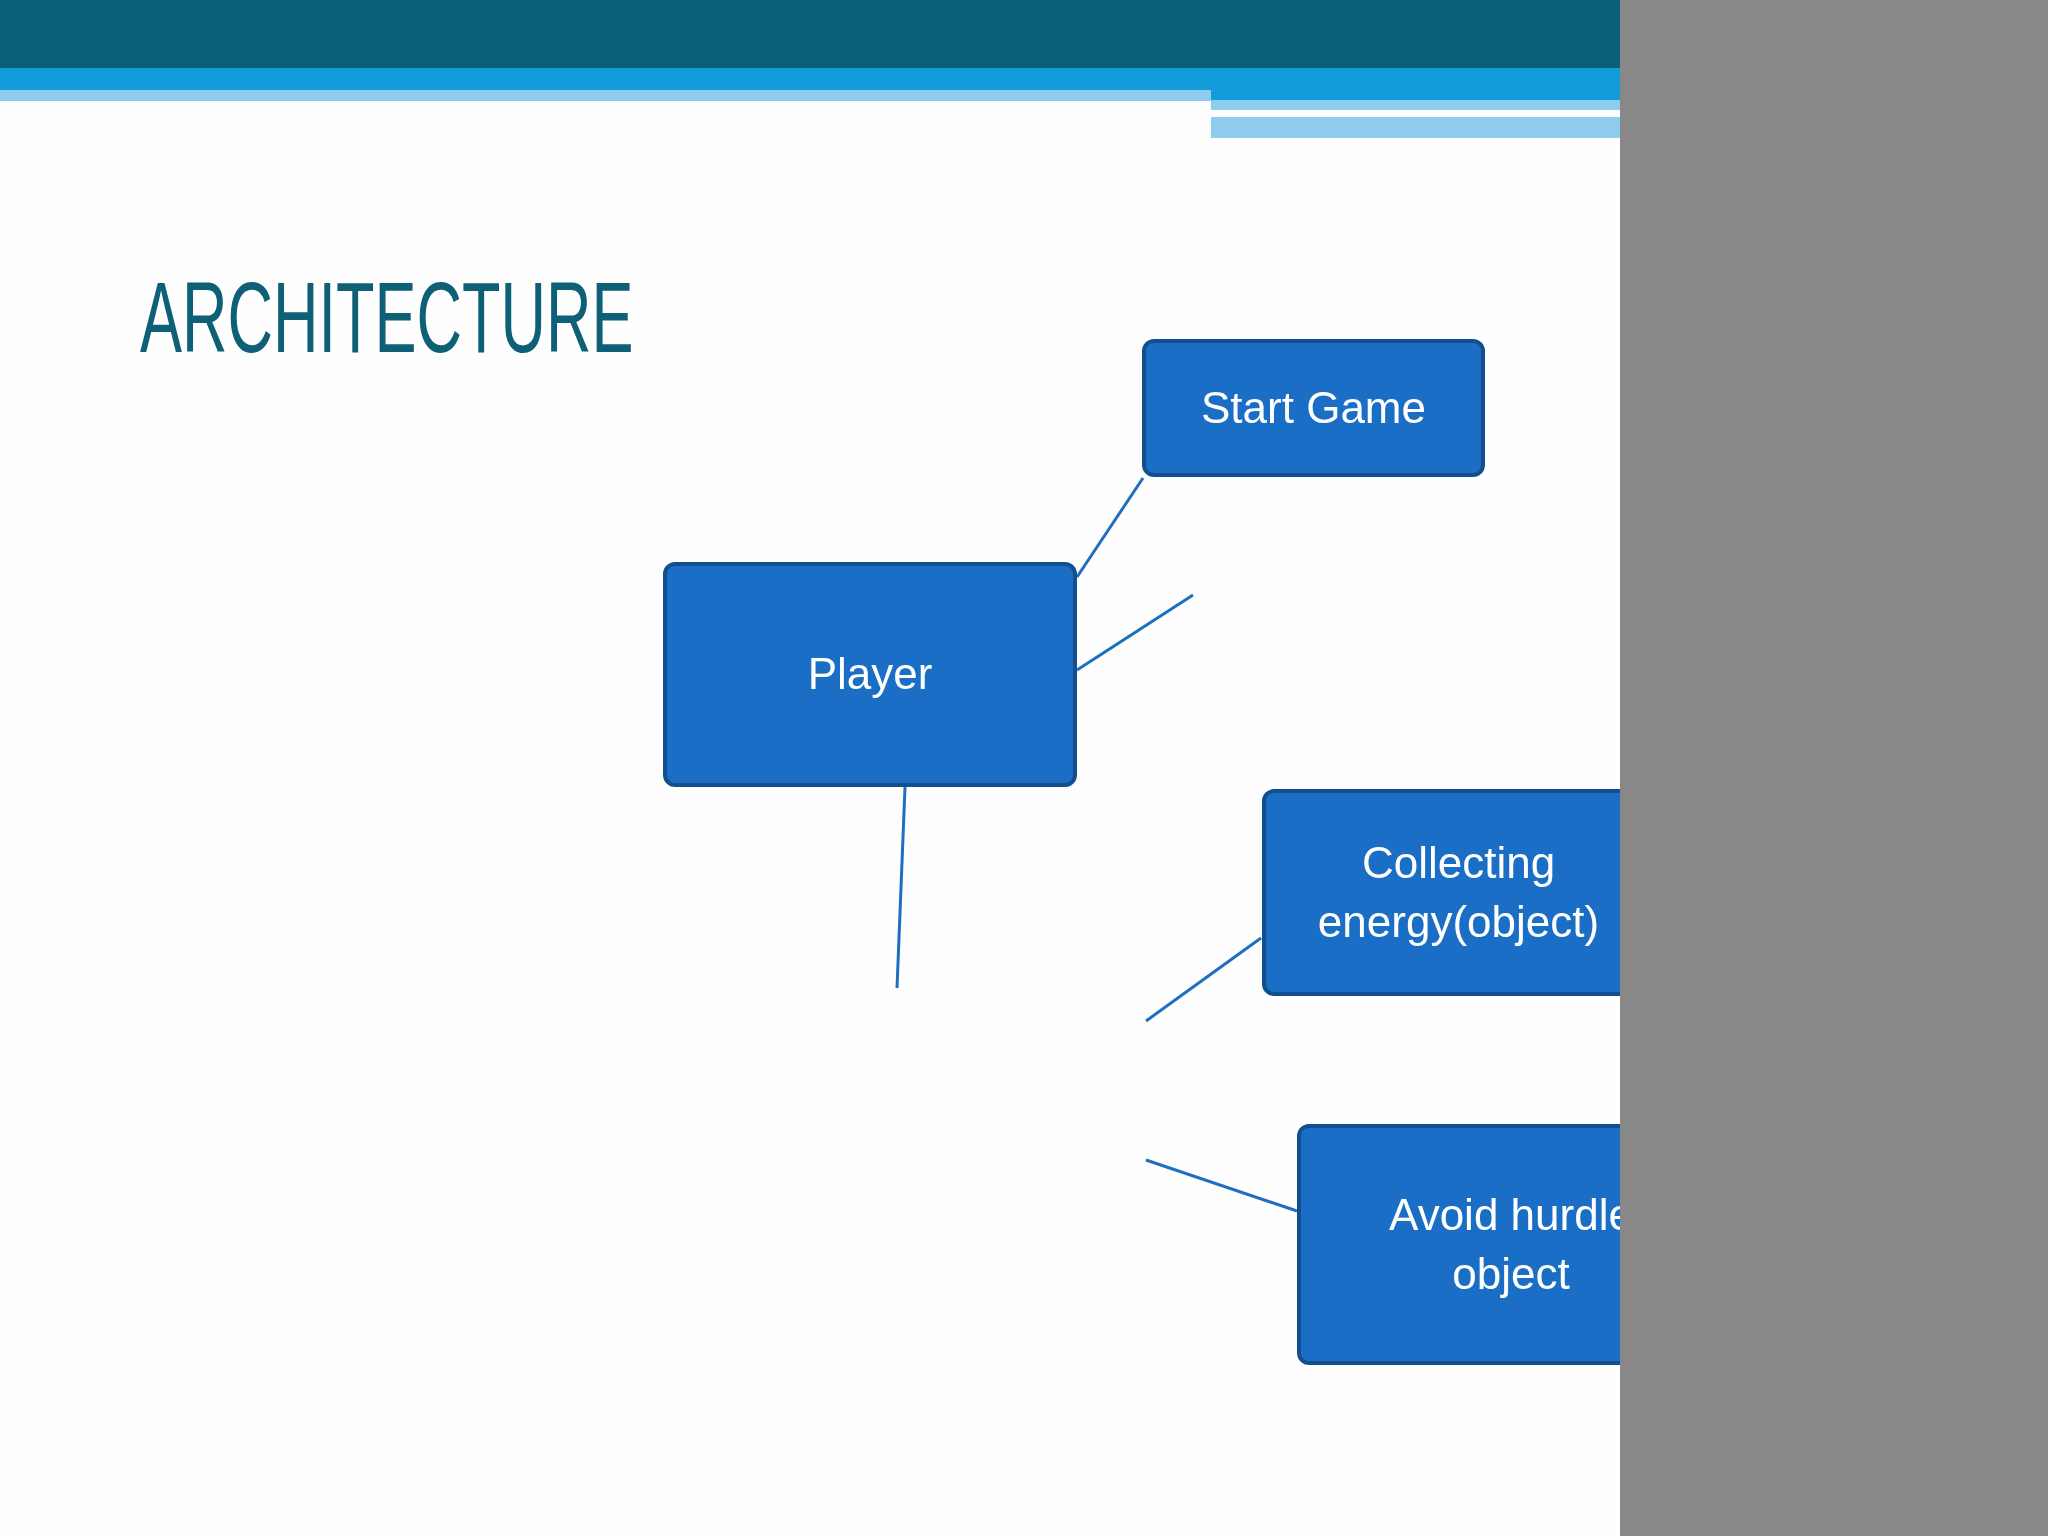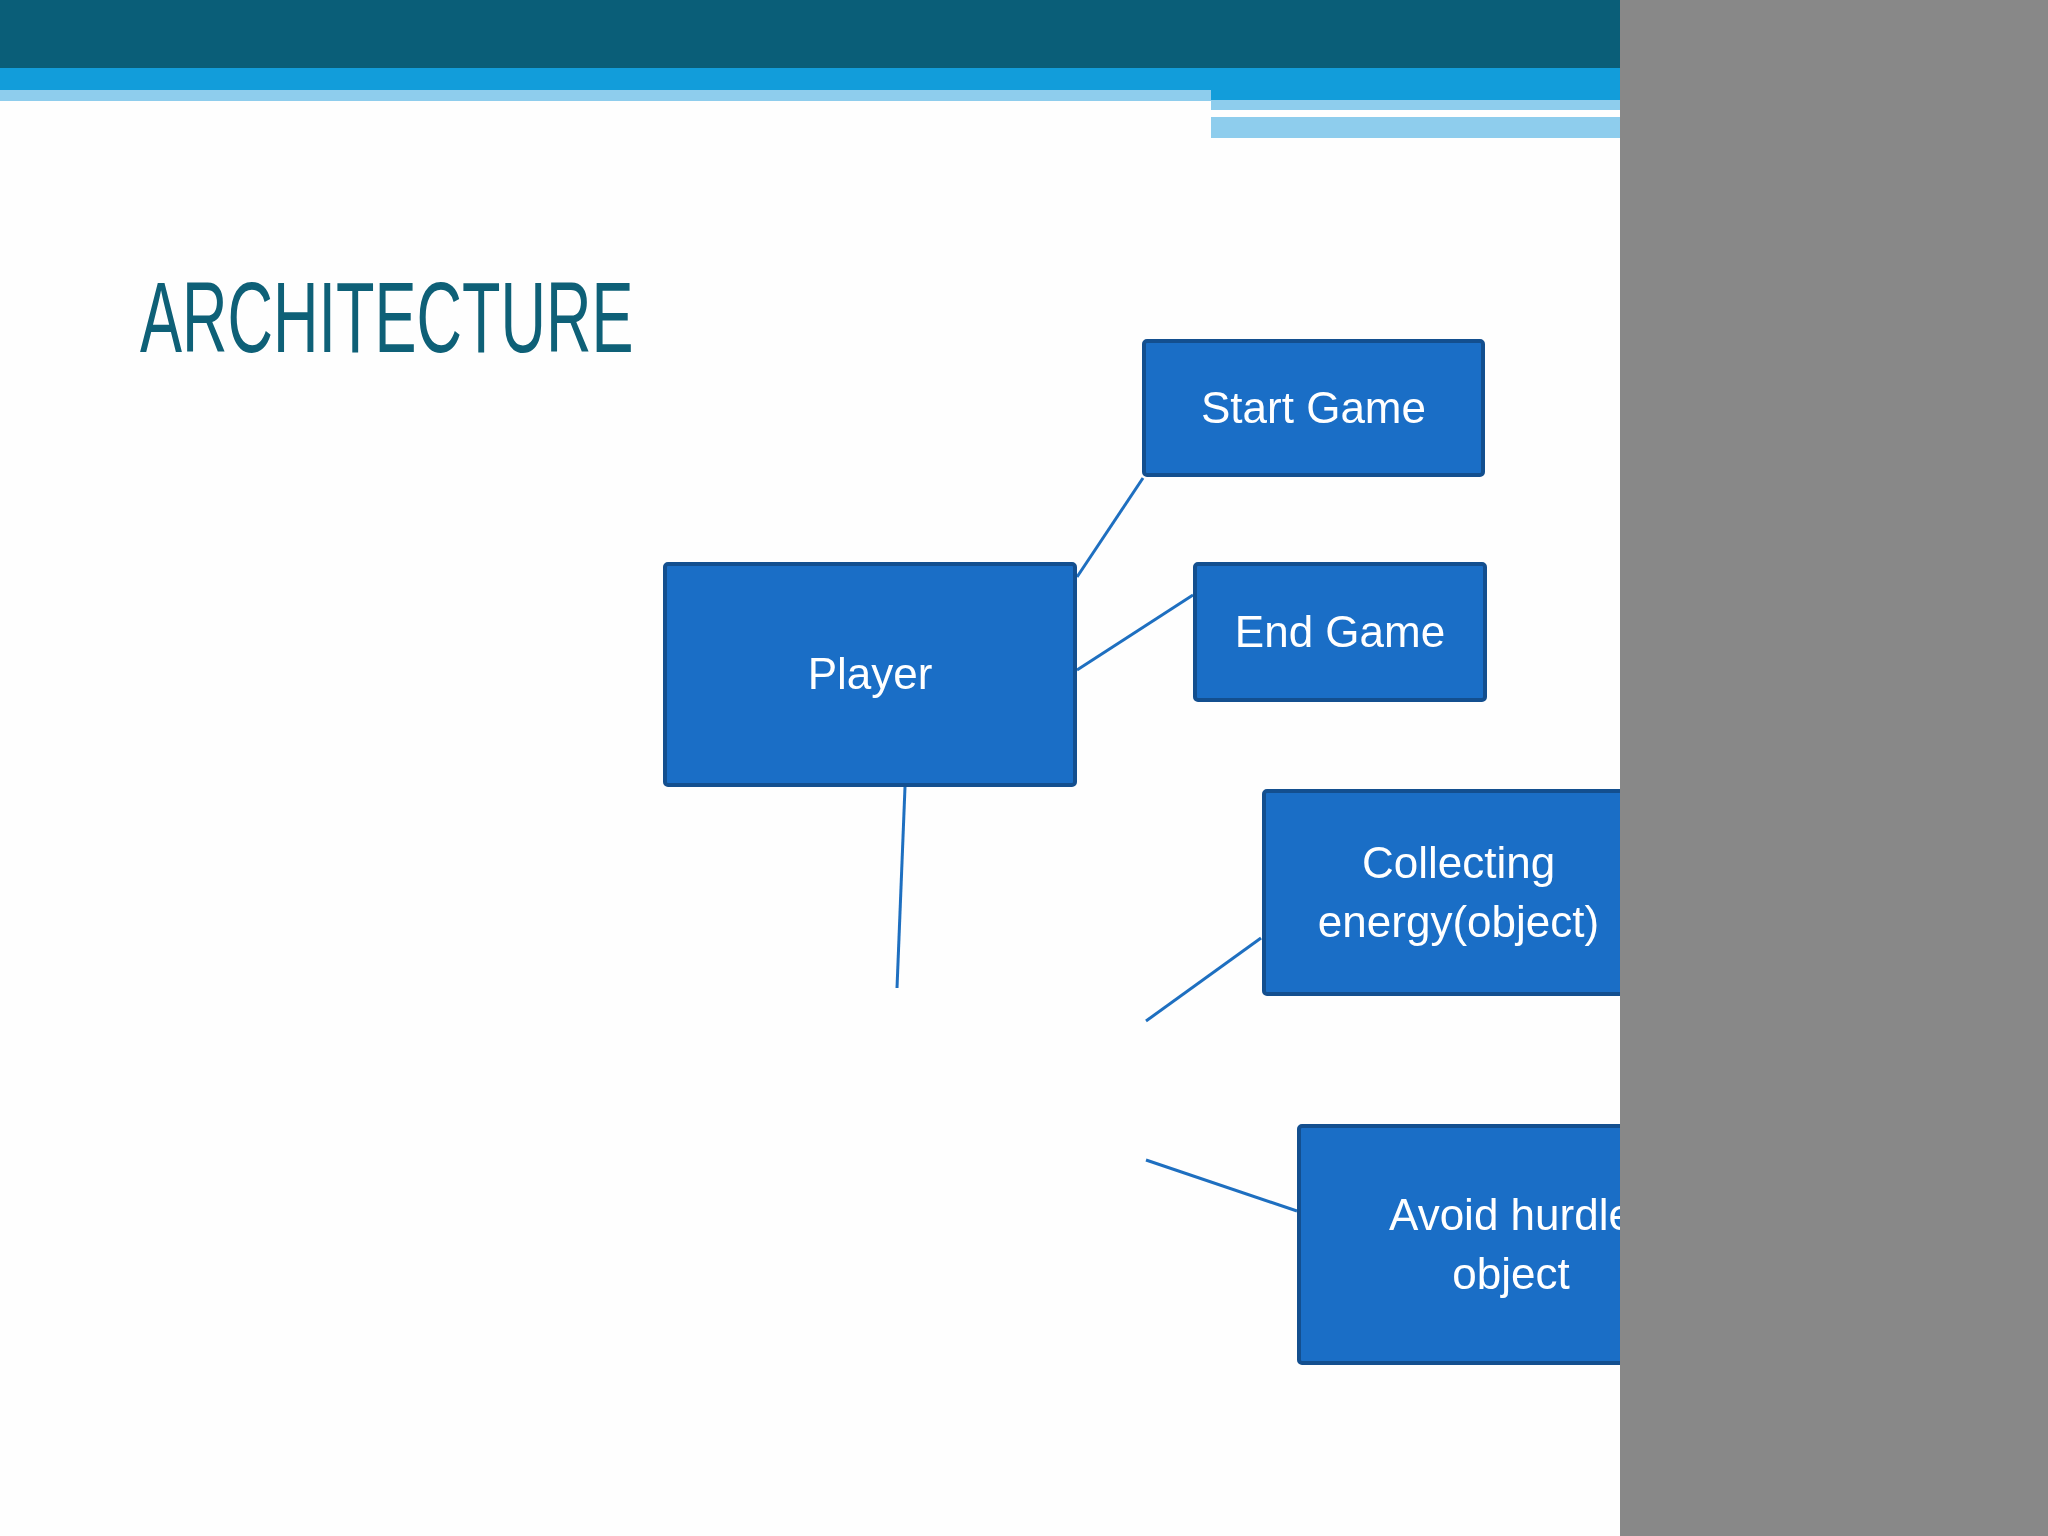--- a/index.html
+++ b/index.html
@@ -46,21 +46,21 @@
   }
   
   .connector-svg{position:absolute;left:0;top:0;width:2048px;height:1536px;}
   .connector-svg line{stroke:var(--connector);stroke-width:3;}
   .node{
     position:absolute;
     display:flex;align-items:center;justify-content:center;
     text-align:center;
     background:var(--box-fill);
     border:4px solid var(--box-border);
-    border-radius:5px;
+    border-radius:12px;
     color:var(--box-text);
     font-size:44px;line-height:1.32;
     box-sizing:border-box;
   }
   .node .label{display:block;}
   .node-start-game   {left:1142px;top:339px;width:343px;height:138px;}
   .node-player       {left:663px; top:562px;width:414px;height:225px;}
   .node-end-game     {left:1193px;top:562px;width:294px;height:140px;}
   .node-collecting   {left:1262px;top:783px;width:393px;height:207px;margin-top:6px;}
   .node-collecting .label{max-width:330px;}
@@ -101,23 +101,20 @@
     <line x1="1146" y1="1021" x2="1261" y2="938"></line>
     <line x1="1146" y1="1160" x2="1297" y2="1211"></line>
   </svg>
 
   <div class="node node-start-game">
     <span class="label">Start Game</span>
   </div>
   <div class="node node-player">
     <span class="label">Player</span>
   </div>
-  <div class="node node-end-game">
-    <span class="label">End Game</span>
-  </div>
   <div class="node node-collecting">
     <span class="label">Collecting energy(object)</span>
   </div>
   <div class="node node-avoid-hurdle">
     <span class="label">Avoid hurdle object</span>
   </div>
 
 </div>
 
 </body></html>

